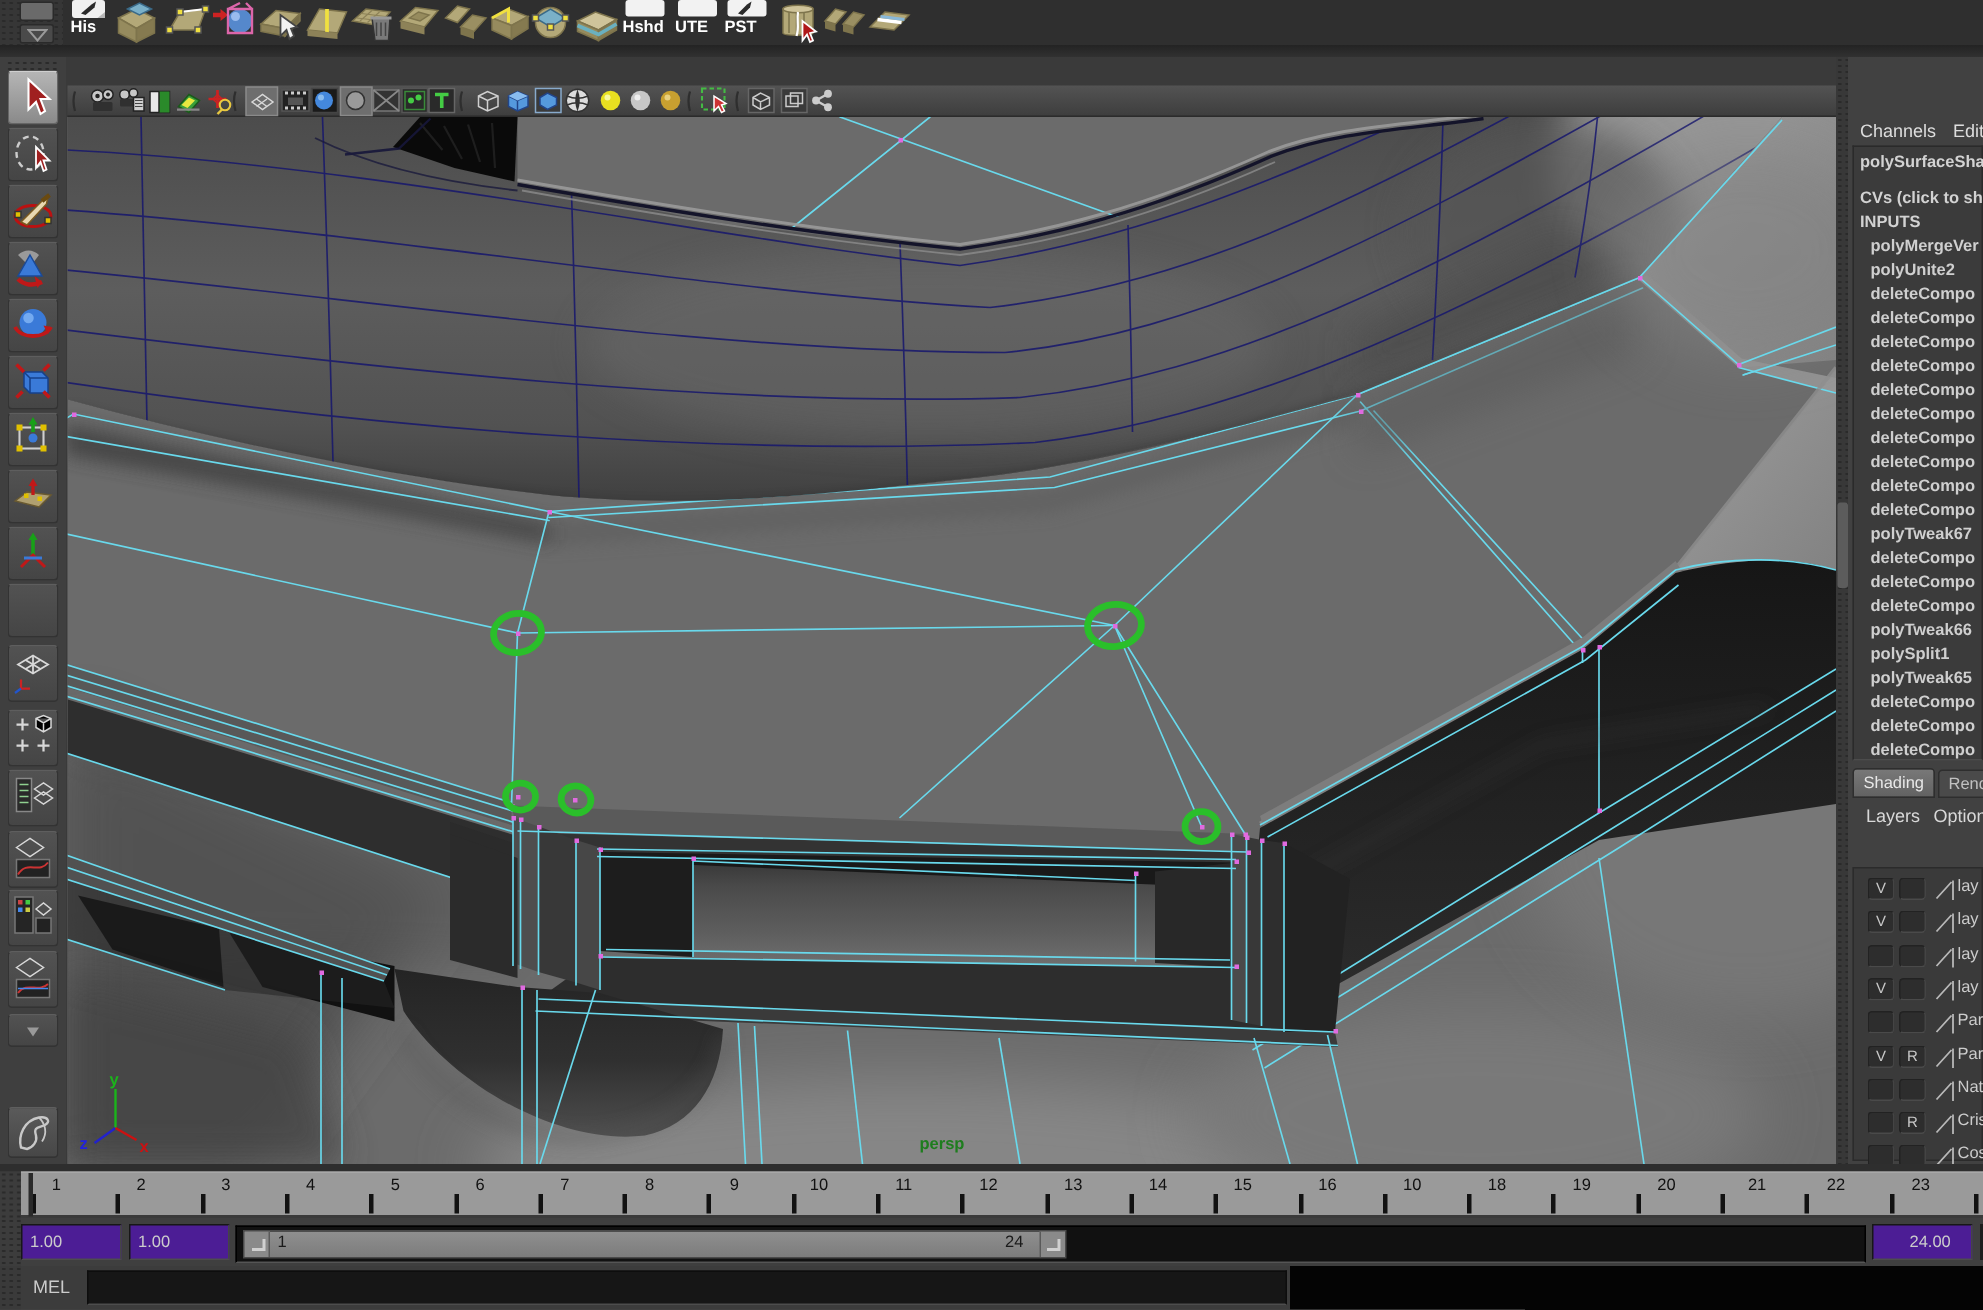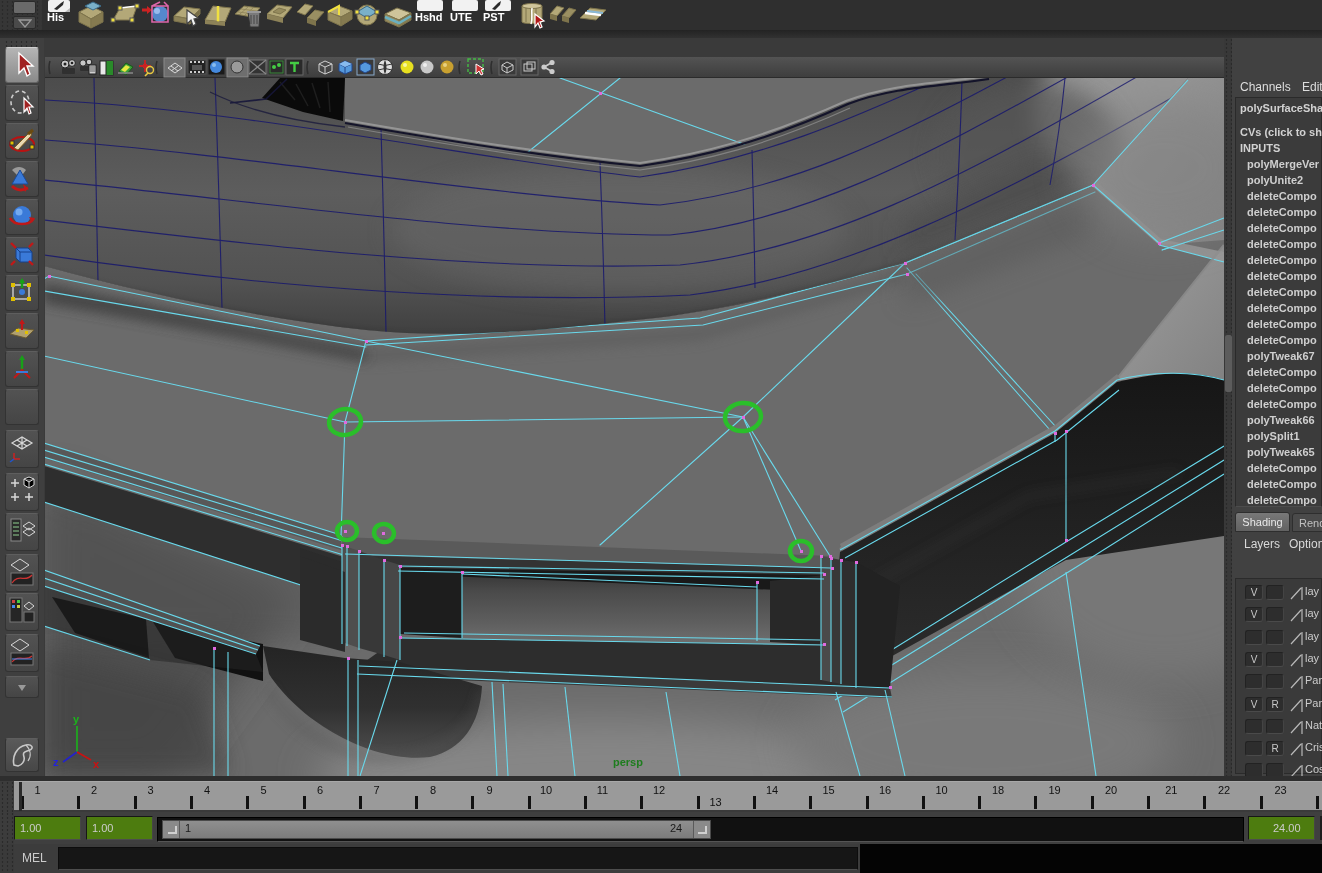--- a/index.html
+++ b/index.html
@@ -11,21 +11,21 @@
 background:linear-gradient(#525252,#454545);border:1px solid #333;border-top-color:#5e5e5e;}
 .vmenu{color:#dcdcdc;font-size:11.5px;position:absolute;top:4px;}
 .cbrow{position:absolute;left:4px;color:#d2d2d2;font-size:11px;font-weight:bold;white-space:nowrap;}
 .cbrow2{position:absolute;left:11px;color:#cfcfcf;font-size:11px;font-weight:bold;white-space:nowrap;}
 .lrow{position:absolute;left:9px;width:120px;height:22px;}
 .lbox{position:absolute;top:3px;width:18px;height:15px;background:#2d2d2d;border:1px solid #222;
 border-bottom-color:#4a4a4a;border-right-color:#444;border-radius:3px;color:#c8c8c8;font-size:10px;
 text-align:center;line-height:14px;}
 .tnum{position:absolute;top:2px;color:#111;font-size:11px;}
 .tick{position:absolute;top:14px;width:3px;height:13px;background:#111;}
-.field{position:absolute;background:#4d7c0f;border:1px solid #171717;border-bottom-color:#4d4d4d;
+.field{position:absolute;background:#4c1d95;border:1px solid #171717;border-bottom-color:#4d4d4d;
 border-right-color:#454545;color:#cccccc;font-size:11px;line-height:22px;padding-left:5px;}
 </style></head>
 <body>
 <div id="root">
 
 <div class="abs" style="left:0;top:0;width:1322px;height:30px;background:#2f2f2f;"></div>
 <div class="abs dots" style="left:0;top:0;width:42px;height:30px;background-color:#363636;"></div>
 <div class="abs" style="left:13px;top:1px;width:23px;height:13px;background:#6a6a6a;border:1px solid #2a2a2a;border-radius:2px;"></div>
 <div class="abs" style="left:13px;top:16px;width:23px;height:13px;background:#4a4a4a;border:1px solid #2a2a2a;border-radius:2px;"></div>
 <svg class="abs" style="left:18px;top:19px;" width="14" height="9">
@@ -806,21 +806,21 @@
         <div class="tnum" style="left:126.5px;width:20px;text-align:center;">3</div>
         <div class="tnum" style="left:183px;width:20px;text-align:center;">4</div>
         <div class="tnum" style="left:239.5px;width:20px;text-align:center;">5</div>
         <div class="tnum" style="left:296px;width:20px;text-align:center;">6</div>
         <div class="tnum" style="left:352.5px;width:20px;text-align:center;">7</div>
         <div class="tnum" style="left:409px;width:20px;text-align:center;">8</div>
         <div class="tnum" style="left:465.5px;width:20px;text-align:center;">9</div>
         <div class="tnum" style="left:522px;width:20px;text-align:center;">10</div>
         <div class="tnum" style="left:578.5px;width:20px;text-align:center;">11</div>
         <div class="tnum" style="left:635px;width:20px;text-align:center;">12</div>
-        <div class="tnum" style="left:691.5px;width:20px;text-align:center;margin-top:12px;">13</div>
+        <div class="tnum" style="left:691.5px;width:20px;text-align:center;">13</div>
         <div class="tnum" style="left:748px;width:20px;text-align:center;">14</div>
         <div class="tnum" style="left:804.5px;width:20px;text-align:center;">15</div>
         <div class="tnum" style="left:861px;width:20px;text-align:center;">16</div>
         <div class="tnum" style="left:917.5px;width:20px;text-align:center;">10</div>
         <div class="tnum" style="left:974px;width:20px;text-align:center;">18</div>
         <div class="tnum" style="left:1030.5px;width:20px;text-align:center;">19</div>
         <div class="tnum" style="left:1087px;width:20px;text-align:center;">20</div>
         <div class="tnum" style="left:1143.5px;width:20px;text-align:right;">21</div>
         <div class="tnum" style="left:1200px;width:20px;text-align:center;">22</div>
         <div class="tnum" style="left:1256.5px;width:20px;text-align:center;">23</div>

